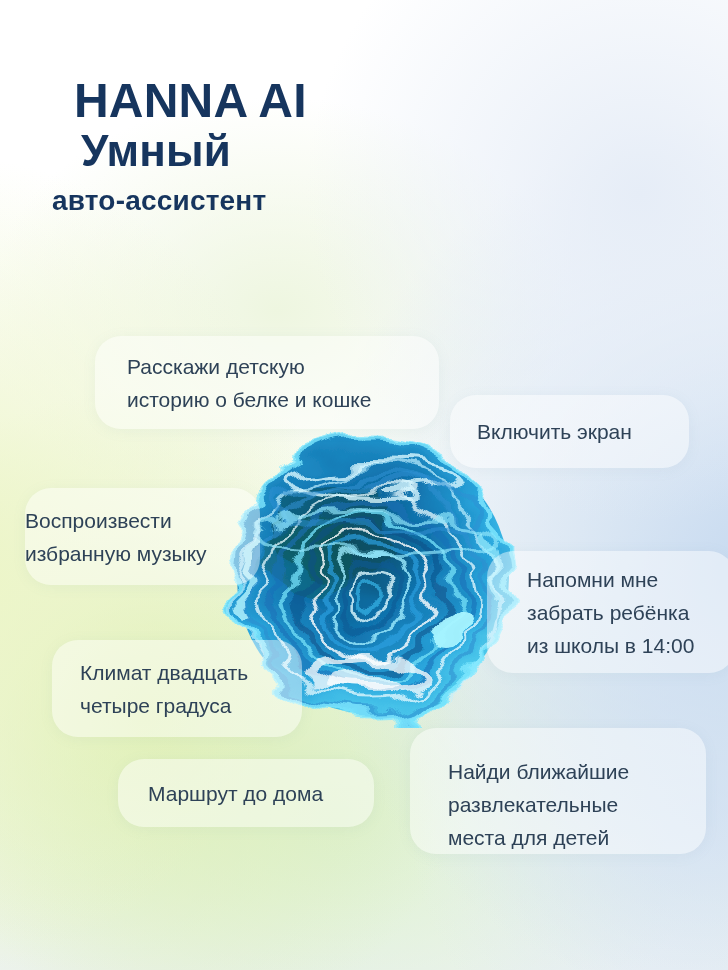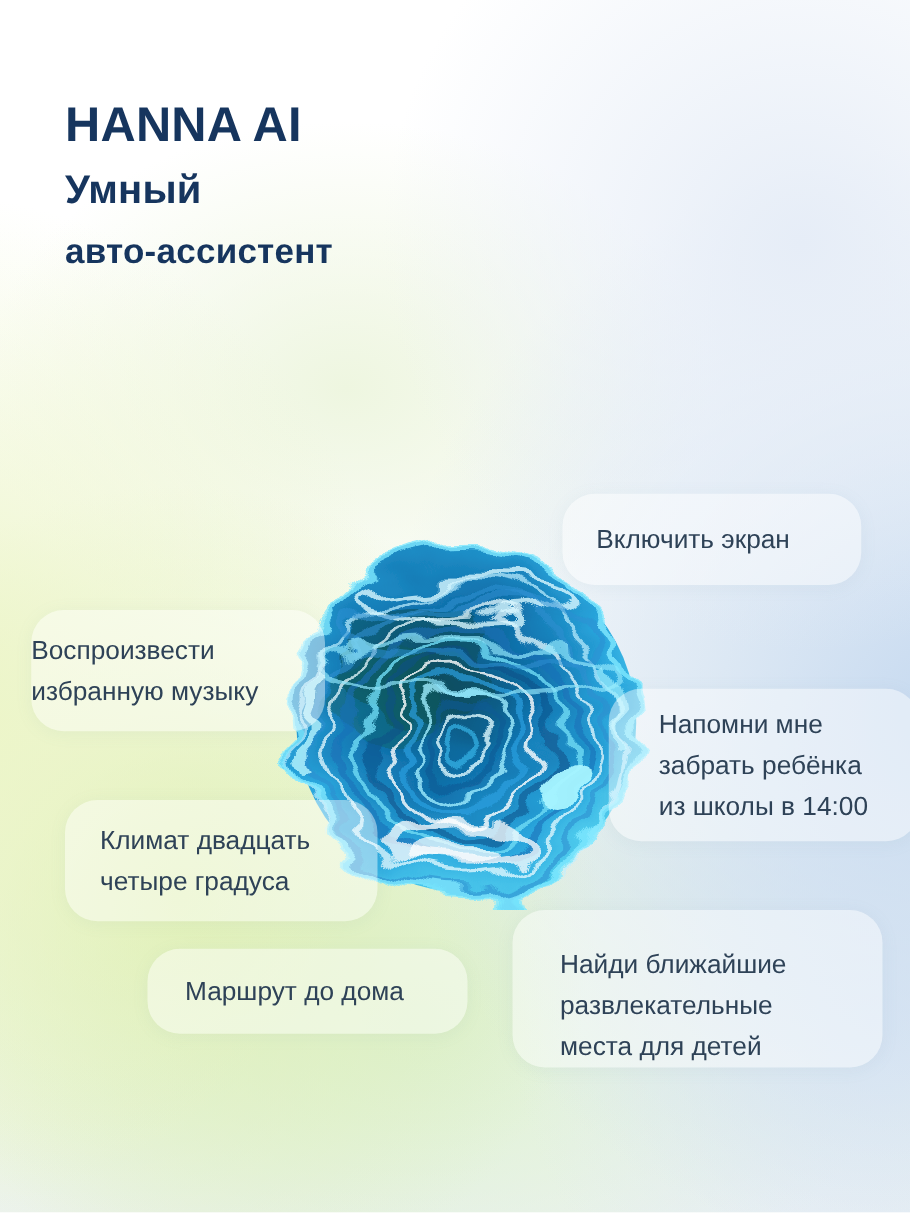--- a/index.html
+++ b/index.html
@@ -17,22 +17,22 @@
       radial-gradient(46% 34% at 20% 74%, #ddefb4 0%, rgba(221,239,180,0) 100%),
       radial-gradient(52% 28% at 46% 84%, #dcf0d0 0%, rgba(220,240,208,0) 100%),
       radial-gradient(40% 22% at 38% 32%, #eef6e0 0%, rgba(238,246,224,0) 100%),
       linear-gradient(180deg,#ffffff 0%,#ffffff 18%,#fcfdfa 55%,#f1f7f0 92%,#eef3f4 100%);
   }
   
   .title{
     position:absolute;left:52px;top:76px;color:#16355e;
     font-weight:700;line-height:50px;letter-spacing:0.2px;
   }
-  .title .t1{font-size:39px;display:block;}
-  .title .t2{font-size:32px;display:block;}
+  .title .t1{font-size:48px;display:block;margin-left:22px;}
+  .title .t2{font-size:44px;display:block;margin-left:29px;}
   .title .t3{font-size:28px;display:block;}
   
   .orb{position:absolute;left:218px;top:428px;width:310px;height:300px;}
   
   .bubble{
     position:absolute;
     background:rgba(255,255,255,0.45);
     border-radius:26px;
     color:#2e4257;
     font-size:21px;line-height:33px;
@@ -111,20 +111,24 @@
 
         <ellipse cx="232" cy="204" rx="16" ry="12" fill="#a8f4ff" opacity="0.95"></ellipse>
 
         <circle cx="155" cy="150" r="138" fill="none" stroke="#7fe8ff" stroke-width="5" opacity="0.8"></circle>
         <path d="M40,110 A130 130 0 0 0 36,200" fill="none" stroke="#b8f6ff" stroke-width="7" opacity="0.8"></path>
         <path d="M265,95 A130 130 0 0 1 278,175" fill="none" stroke="#9df0ff" stroke-width="6" opacity="0.7"></path>
       </g>
     </g>
   </svg>
 
+  <div class="bubble b-story">
+    <span>Расскажи детскую
+историю о белке и кошке</span>
+  </div>
 
   <div class="bubble b-screen">
     <span>Включить экран</span>
   </div>
 
   <div class="bubble b-music">
     <span>Воспроизвести
 избранную музыку</span>
   </div>
 

